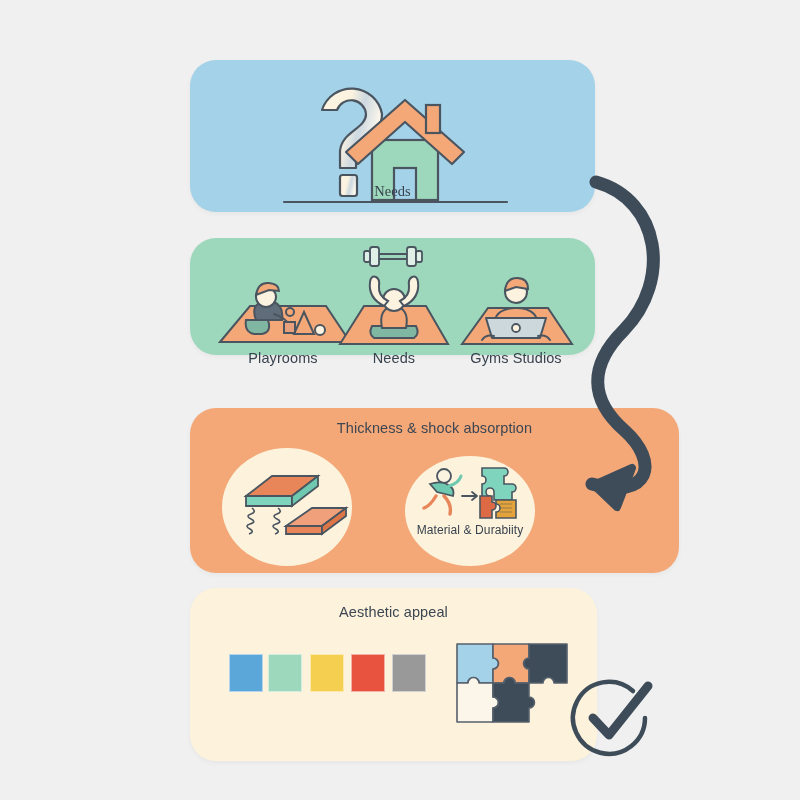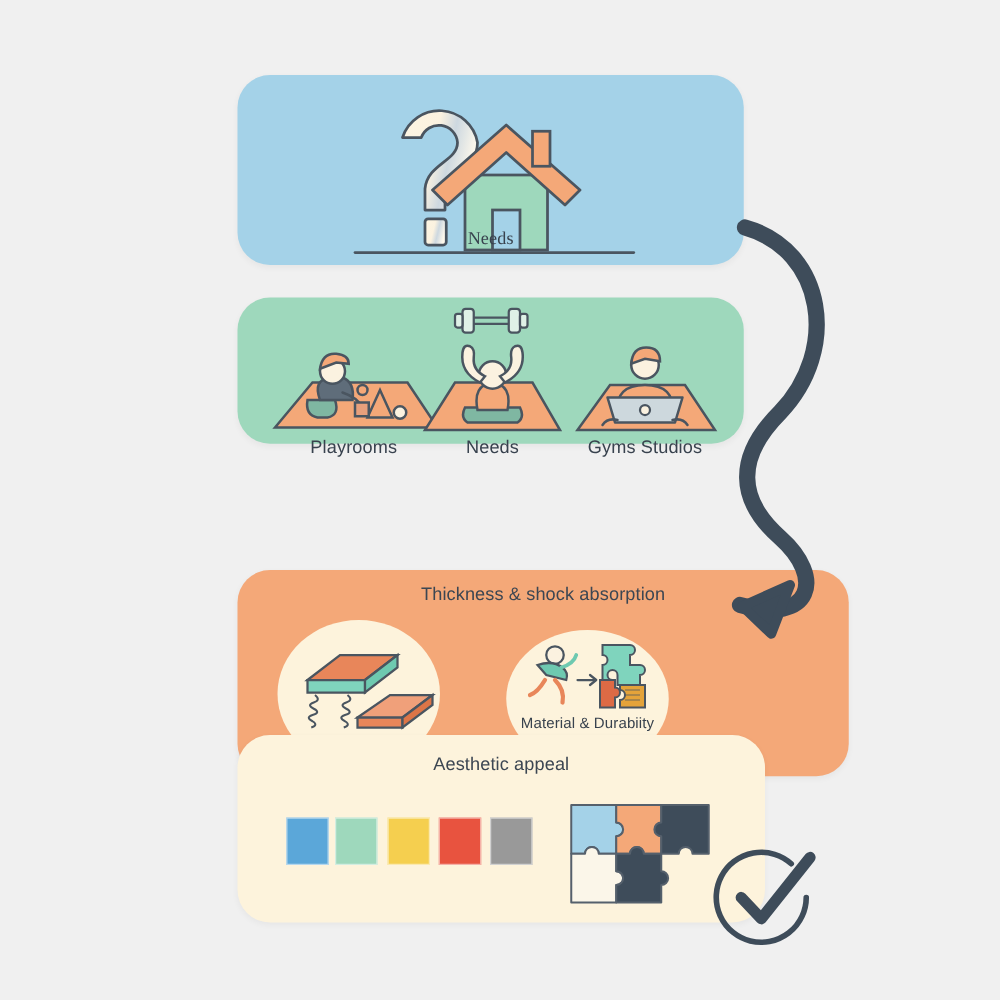--- a/index.html
+++ b/index.html
@@ -8,22 +8,22 @@
     background:#f0f0f0;
     font-family:"Liberation Sans", sans-serif;
     overflow:hidden;
     position:relative;
   }
   #stage{position:absolute;inset:0;width:800px;height:800px;}
 
   .panel{position:absolute;border-radius:26px;box-shadow:0 2px 5px rgba(0,0,0,0.045);}
   #panel-needs    {left:190px;top:60px; width:405px;height:152px;background:#a4d2e8;}
   #panel-spaces   {left:190px;top:238px;width:405px;height:117px;background:#9ed8bc;}
-  #panel-thick    {left:190px;top:408px;width:489px;height:165px;background:#f4a878;margin-top:48px;}
-  #panel-aesthetic{left:190px;top:588px;width:407px;height:150px;background:#fdf3dc;padding-left:15px;}
+  #panel-thick    {left:190px;top:408px;width:489px;height:165px;background:#f4a878;}
+  #panel-aesthetic{left:190px;top:588px;width:407px;height:173px;background:#fdf3dc;}
 
   .panel-title{
     position:absolute;left:0;right:0;text-align:center;
     font-size:14.5px;color:#3c4652;letter-spacing:.1px;
   }
   .caption{
     position:absolute;text-align:center;font-size:14.5px;color:#38424e;
     letter-spacing:.1px;white-space:nowrap;
   }
   .icon-cell{position:absolute;}

